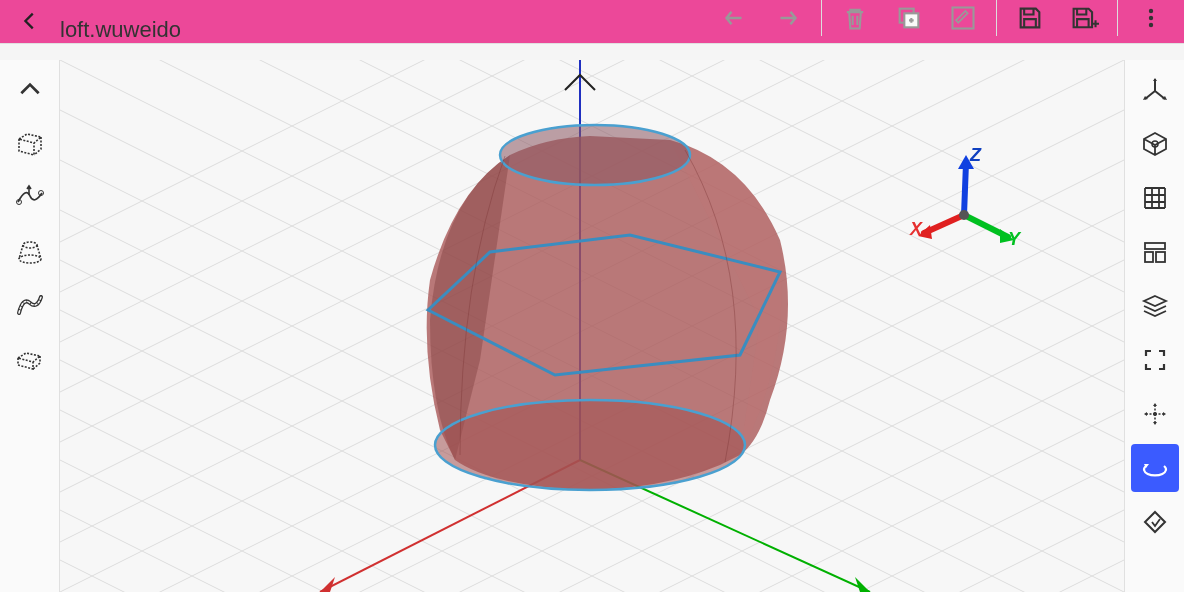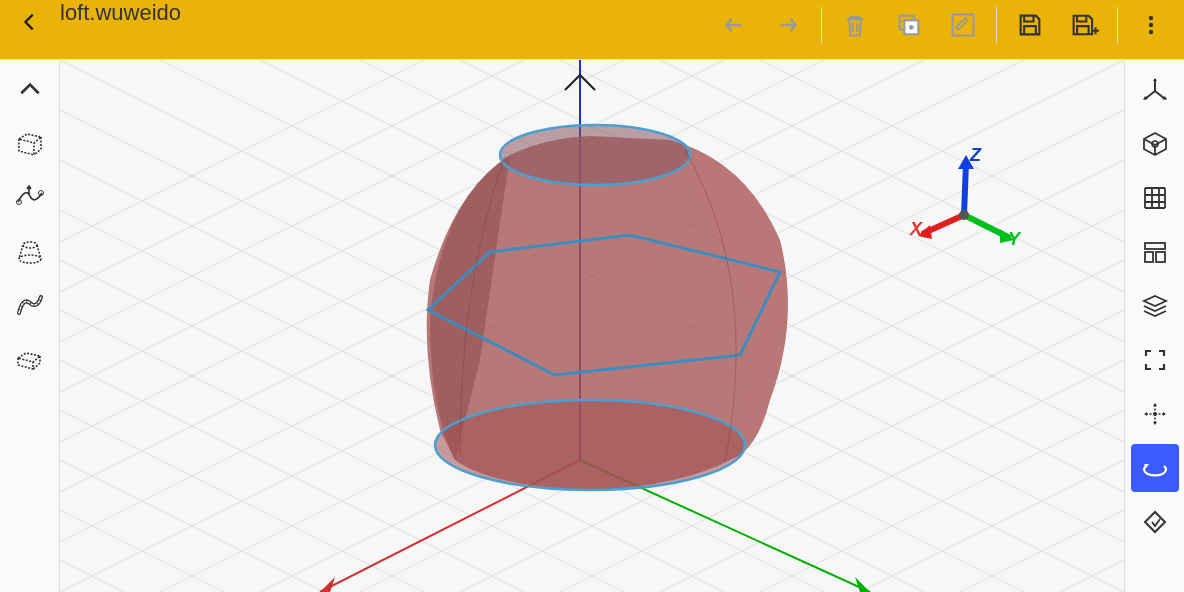--- a/index.html
+++ b/index.html
@@ -1,20 +1,20 @@
 <!DOCTYPE html>
 <html><head>
 <meta charset="utf-8">
 <style>
 * { margin: 0; padding: 0; box-sizing: border-box; user-select: none; }
 html, body { width: 1184px; height: 592px; overflow: hidden; font-family: -apple-system, sans-serif; background: #f5f5f5; }
 
 .top-bar {
-  position: absolute; top: 0; left: 0; right: 0; height: 60px;
-  background: #eab308; display: flex; align-items: flex-start;
+  position: absolute; top: 0; left: 0; right: 0; height: 44px;
+  background: #ec4899; display: flex; align-items: flex-end;
   border-bottom: 1px solid #e0e0e0; z-index: 10;
 }
 .back-btn { width: 44px; height: 44px; display: flex; align-items: center; justify-content: center; cursor: pointer; margin-left: 8px; }
 .title { font-size: 22px; color: #333; margin-left: 8px; flex: 1; }
 .top-actions { display: flex; align-items: center; gap: 4px; padding-right: 8px; }
 .top-btn { width: 50px; height: 50px; display: flex; align-items: center; justify-content: center; cursor: pointer; }
 .sep { width: 1px; height: 36px; background: #ddd; margin: 0 4px; }
 
 .left-panel {
   position: absolute; left: 0; top: 60px; bottom: 0; width: 60px;

